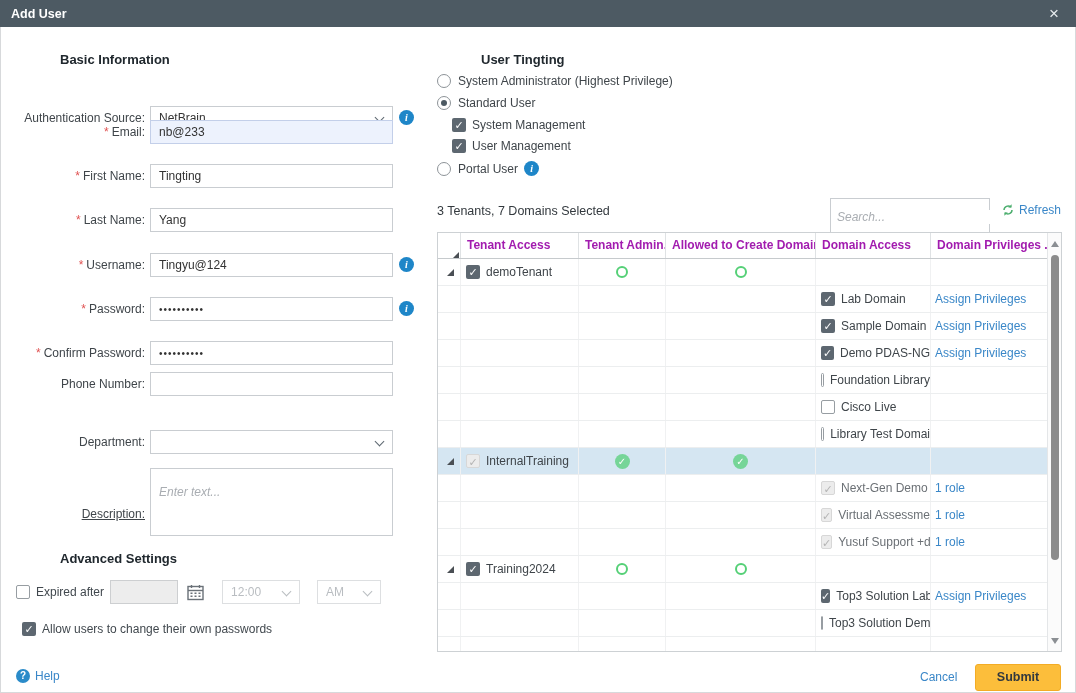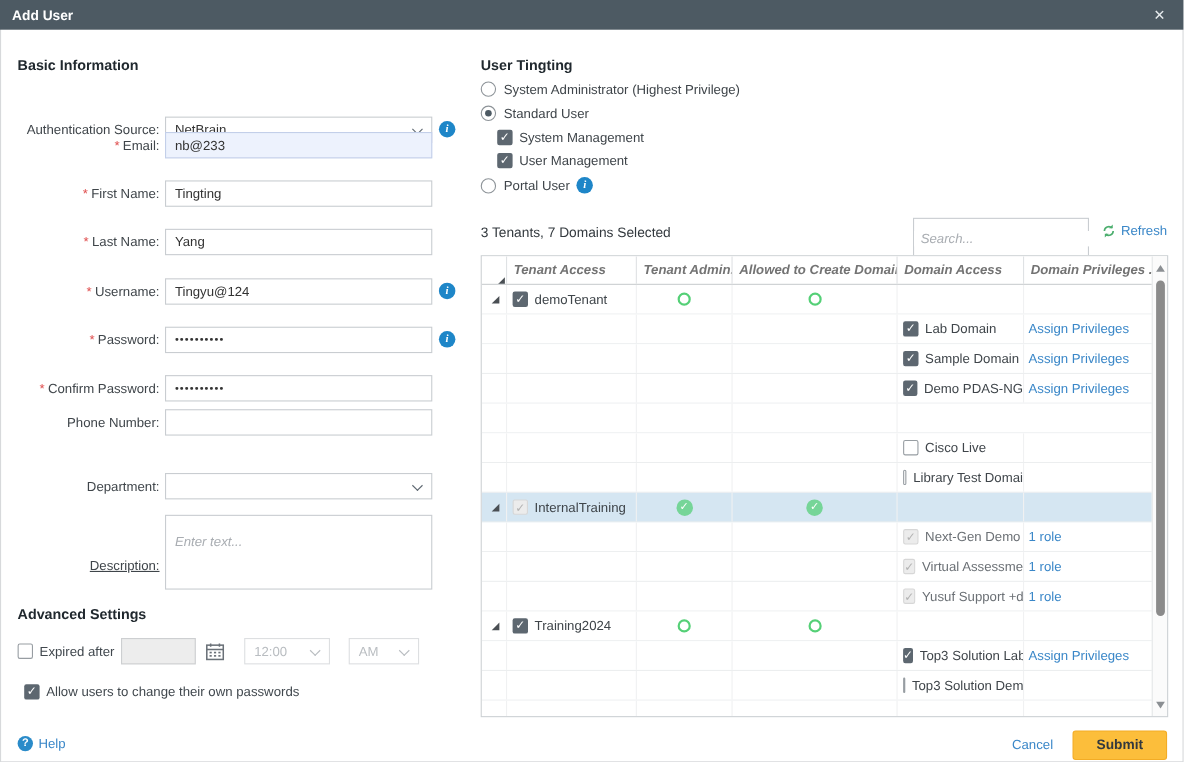--- a/index.html
+++ b/index.html
@@ -11,21 +11,21 @@
     box-shadow: inset 0 0 0 1px #d7d9db;
   }
   
   .titlebar { position:absolute; left:0; top:0; width:1076px; height:27px;
     background:#4d5a63; color:#fff; display:flex; align-items:center; }
   .titlebar .title { margin-left:11px; font-size:12.5px; font-weight:600; }
   .titlebar .close { position:absolute; right:10px; top:0; width:24px; height:27px;
     display:flex; align-items:center; justify-content:center; color:#e8ecef;
     font-size:17px; cursor:pointer; }
   
-  .section-h { font-weight:700; font-size:13px; color:#20282e; }
+  .section-h { font-weight:700; font-size:13px; color:#20282e;margin-left:44px; }
   .lbl { color:#41484e; }
   .req { color:#e05252; margin-right:3px; }
   .ibox { border:1px solid #c9cdd1; background:#fff; height:24px; line-height:22px;
     padding:0 8px; font-size:12px; color:#333; font-family:"Liberation Sans",sans-serif; width:100%; }
   .selectbox { border:1px solid #c9cdd1; background:#fff; height:24px; line-height:22px;
     padding:0 24px 0 8px; position:relative; color:#333; }
   .chev { position:absolute; right:9px; top:7px; width:7px; height:7px;
     border-right:1.6px solid #5d6770; border-bottom:1.6px solid #5d6770;
     transform:rotate(45deg); }
   .chev.gray { border-color:#b9bdc1; }
@@ -46,22 +46,22 @@
     border-radius:50%; background:#4d5a63; }
   
   .frow { position:absolute; left:0; height:24px; display:flex; align-items:center; }
   .frow .flabel { position:absolute; left:0; width:145px; text-align:right; line-height:24px; }
   .frow .fctrl  { position:absolute; left:150px; width:243px; }
   .frow .after { position:absolute; left:399px; top:4px; }
   
   .grid { position:absolute; left:437px; top:232px; width:625px; height:420px;
     border:1px solid #cdd1d4; background:#fff; overflow:hidden; }
   .g-head { display:flex; height:26px; border-bottom:1px solid #c6cacd; background:#fff; }
-  .g-head .hc { font-weight:600; color:#737373; line-height:25px; padding-left:6px;
-    border-right:1px solid #dfe2e4; white-space:nowrap; overflow:hidden;font-style:italic; }
+  .g-head .hc { font-weight:600; color:#a21caf; line-height:25px; padding-left:6px;
+    border-right:1px solid #dfe2e4; white-space:nowrap; overflow:hidden; }
   .g-row { display:flex; height:27px; border-bottom:1px solid #eceeef; background:#fff; position:relative; }
   .g-row.hl { background:#d5e6f2; }
   .g-row .c { border-right:1px solid #f0f1f2; height:100%; display:flex; align-items:center; overflow:hidden; white-space:nowrap; }
   .exp { width:0; height:0; border-left:7px solid transparent; border-bottom:7px solid #4a4f54; margin-left:9px; }
   .circ { width:12px; height:12px; border:2px solid #55d077; border-radius:50%; margin:0 auto; }
   .gcheck { width:15px; height:15px; background:#76d598; border-radius:50%; color:#fff;
     font-size:10px; line-height:15px; text-align:center; margin:0 auto; }
   
   .vscroll { position:absolute; right:0; top:0; width:14px; height:100%;
     background:#fbfbfb; border-left:1px solid #e4e6e8; }
@@ -297,20 +297,24 @@
           </div>
           <div class="c" style="width: 118px; border-right: none;">
             <span class="link" style="padding-left: 4px;">Assign Privileges</span>
           </div>
         </div>
         <div class="g-row">
           <div class="c" style="width: 23px;"></div>
           <div class="c" style="width: 118px;"></div>
           <div class="c" style="width: 87px;"></div>
           <div class="c" style="width: 150px;"></div>
+          <div class="c" style="width: 115px; padding-left: 5px;">
+            <span class="cb off"></span>
+            <span>Foundation Library</span>
+          </div>
           <div class="c" style="width: 118px; border-right: none;"></div>
         </div>
         <div class="g-row">
           <div class="c" style="width: 23px;"></div>
           <div class="c" style="width: 118px;"></div>
           <div class="c" style="width: 87px;"></div>
           <div class="c" style="width: 150px;"></div>
           <div class="c" style="width: 115px; padding-left: 5px;">
             <span class="cb off"></span>
             <span>Cisco Live</span>

